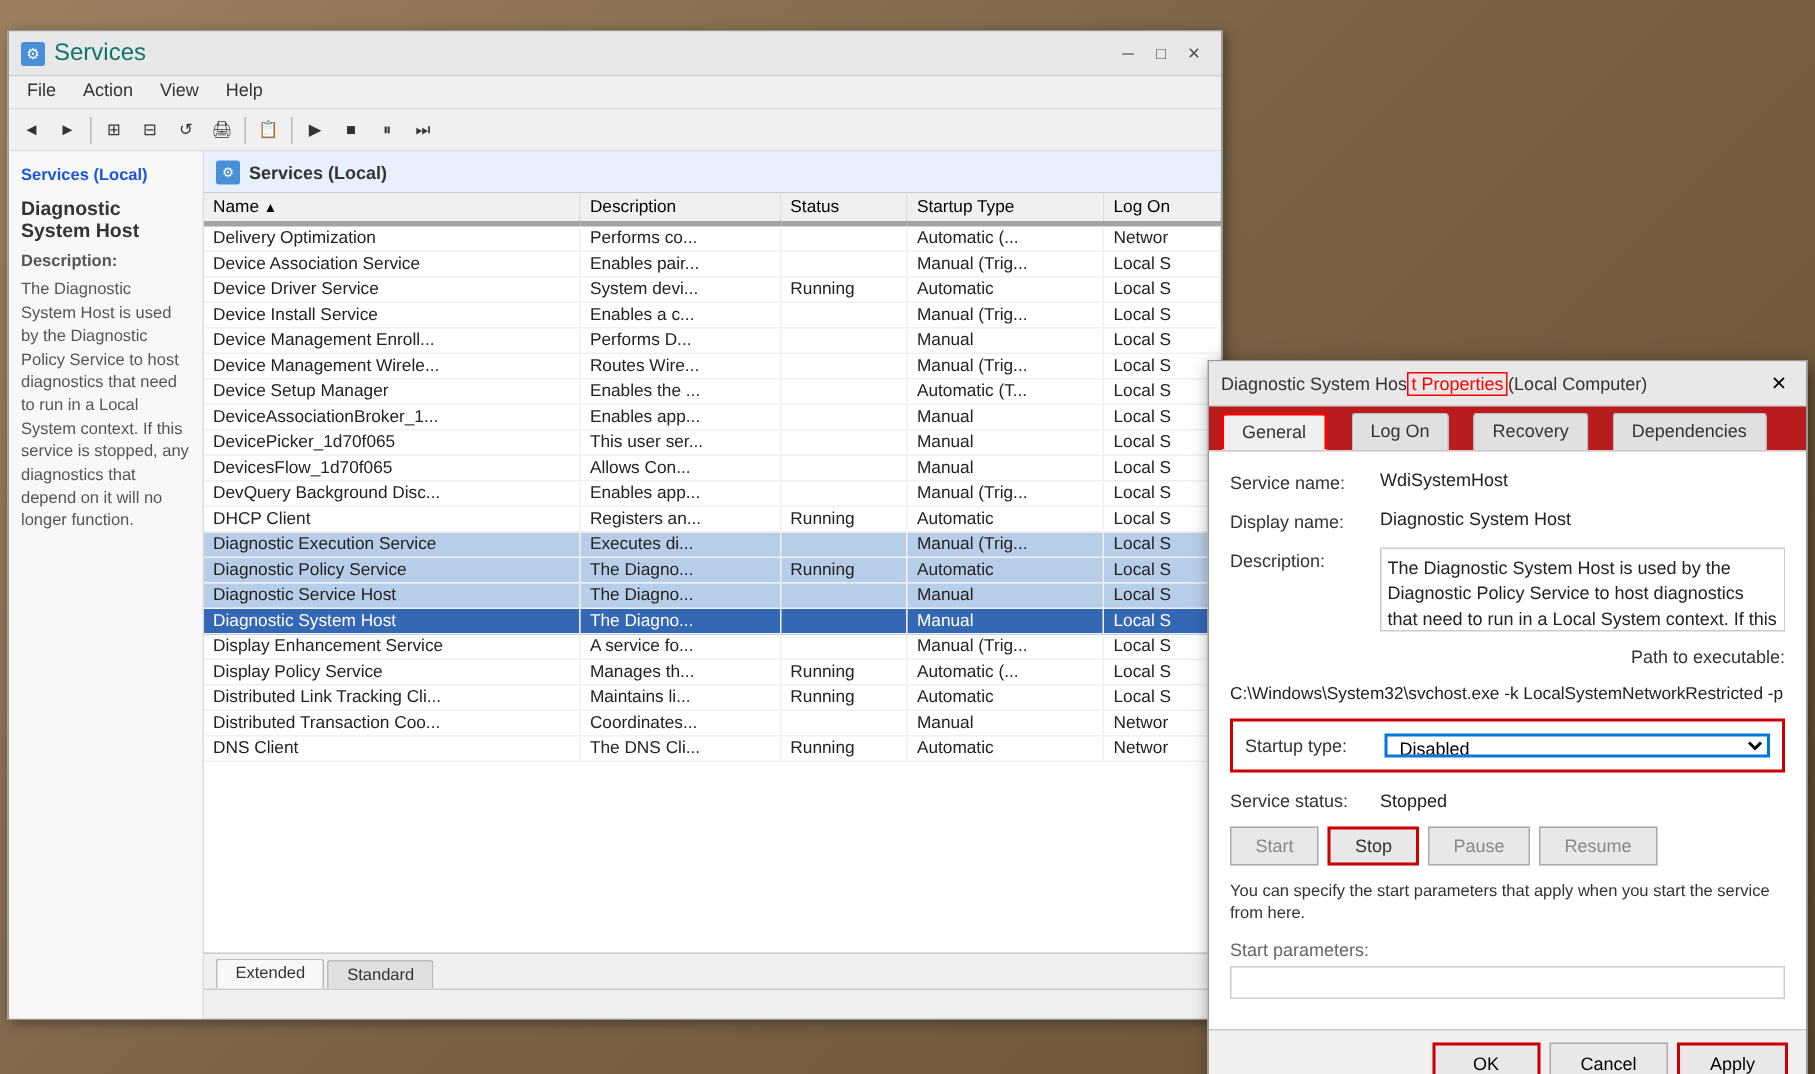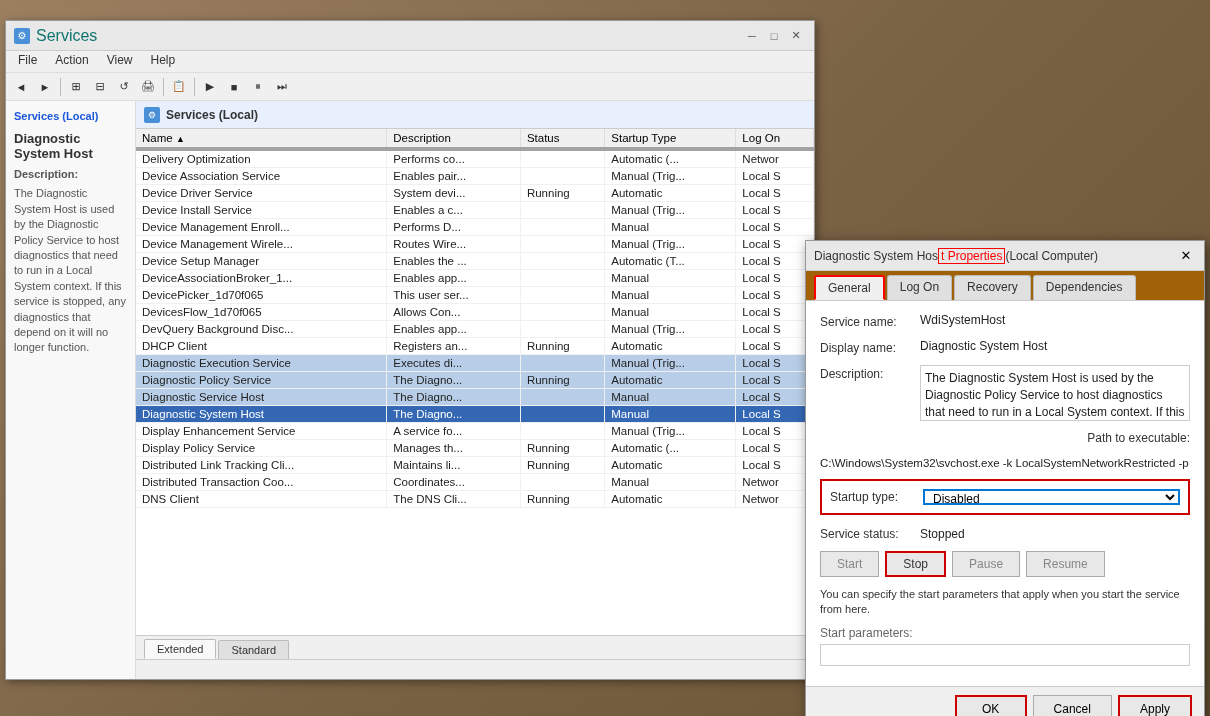--- a/index.html
+++ b/index.html
@@ -345,23 +345,23 @@
       font-size: 13px;
       display: flex;
       align-items: center;
       justify-content: center;
     }
 
     
     .dialog-tabs {
       display: flex;
       padding: 4px 8px 0;
-      background: #a16207;
+      background: #b91c1c;
       border-bottom: 1px solid #ccc;
-      gap: 0;
+      gap: 14px;
     }
 
     .dialog-tab {
       padding: 4px 12px;
       font-size: 12px;
       cursor: pointer;
       border: 1px solid #bbb;
       border-bottom: none;
       background: #E0E0E0;
       margin-right: 2px;

